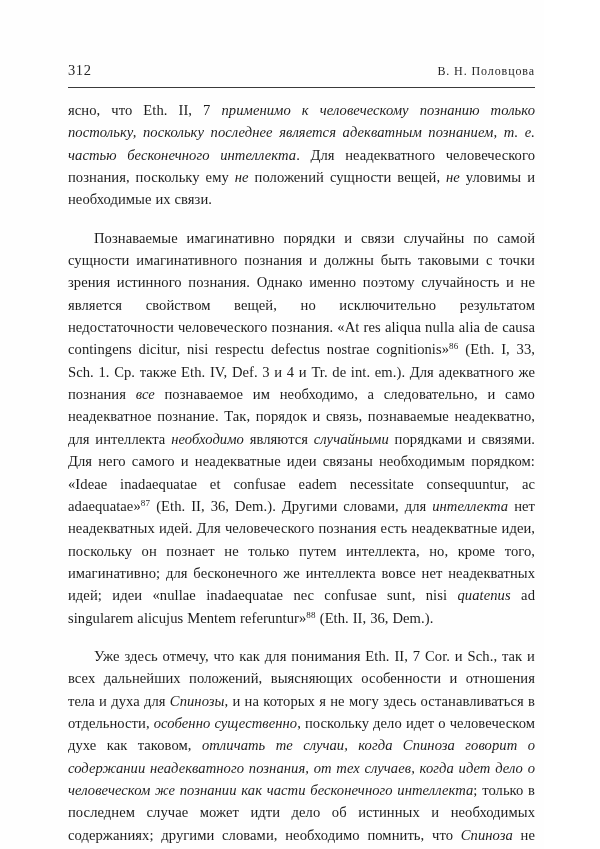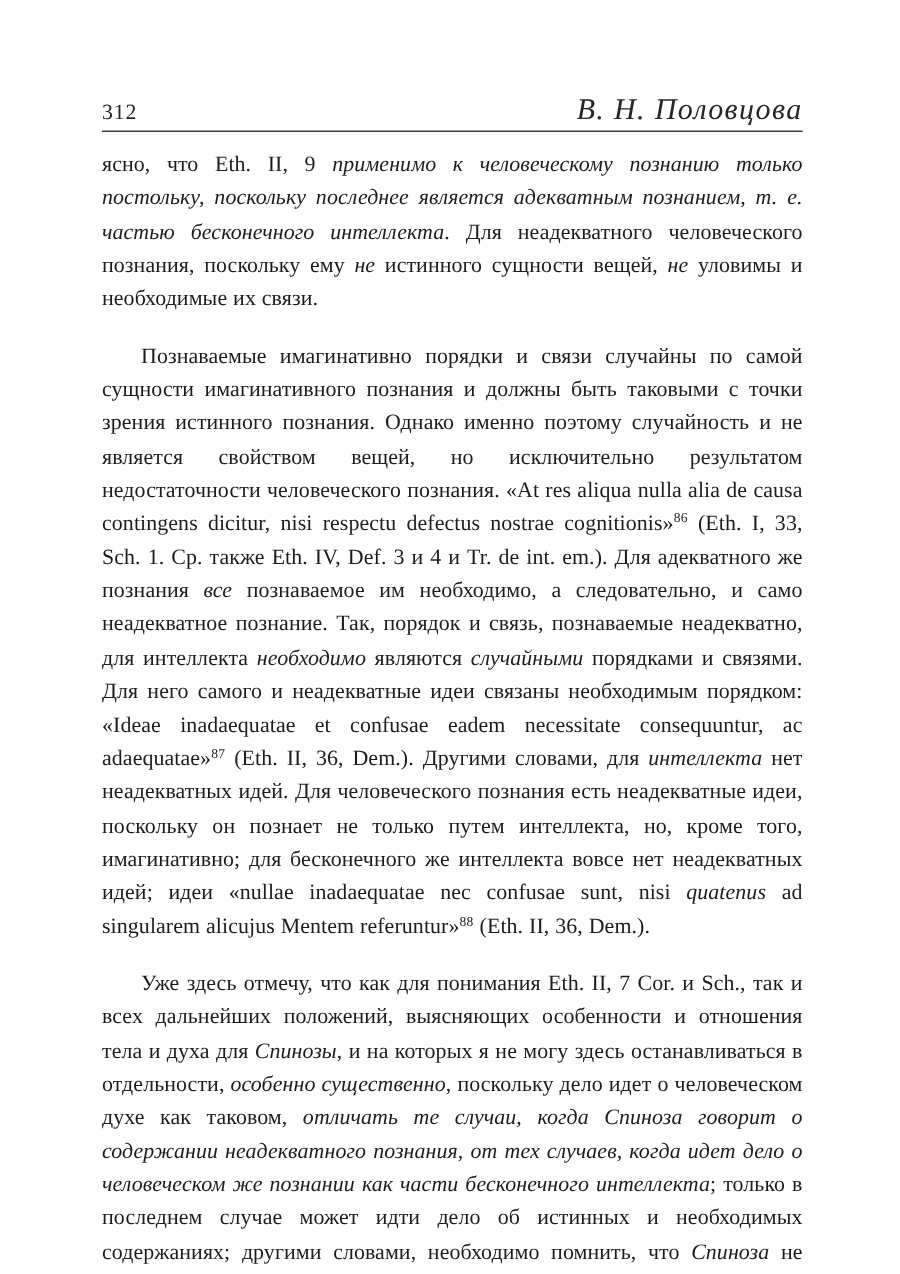--- a/index.html
+++ b/index.html
@@ -33,23 +33,22 @@
     align-items: baseline;
     justify-content: space-between;
     font-size: 14.5px;
     color: #262626;
   }
   .folio {
     font-family: "Liberation Serif", "DejaVu Serif", serif;
     letter-spacing: 0.6px;
   }
   .author-head {
-    font-style: italic;
     letter-spacing: 0.9px;
-    font-size: 20px;
+    font-size: 12px;
   }
   .head-rule {
     position: absolute;
     top: 87px;
     left: 68px;
     width: 467px;
     height: 1px;
     background: #3a3a3a;
   }
 
@@ -94,18 +93,18 @@
 
 <div class="page">
 
   <div class="running-head">
     <span class="folio">312</span>
     <span class="author-head">В. Н. Половцова</span>
   </div>
   <div class="head-rule"></div>
 
   <div class="textblock" id="textblock">
-      <p class="para"><span>ясно, что Eth. II, 9 </span><i>применимо к человеческому познанию только постольку, поскольку последнее является адекватным познанием, т. е. частью бесконечного интеллекта</i><span>. Для неадекватного человеческого познания, поскольку ему </span><i>не</i><span> истинного сущности вещей, </span><i>не</i><span> уловимы и необходимые их связи.</span></p>
+      <p class="para"><span>ясно, что Eth. II, 7 </span><i>применимо к человеческому познанию только постольку, поскольку последнее является адекватным познанием, т. е. частью бесконечного интеллекта</i><span>. Для неадекватного человеческого познания, поскольку ему </span><i>не</i><span> положений сущности вещей, </span><i>не</i><span> уловимы и необходимые их связи.</span></p>
       <p class="para indent"><span>Познаваемые имагинативно порядки и связи случайны по самой сущности имагинативного познания и должны быть таковыми с точки зрения истинного познания. Однако именно поэтому случайность и не является свойством вещей, но исключительно результатом недостаточности человеческого познания. «At res aliqua nulla alia de causa contingens dicitur, nisi respectu defectus nostrae cognitionis»</span><sup>86</sup><span> (Eth. I, 33, Sch. 1. Ср. также Eth. IV, Def. 3 и 4 и Tr. de int. em.). Для адекватного же познания </span><i>все</i><span> познаваемое им необходимо, а следовательно, и само неадекватное познание. Так, порядок и связь, познаваемые неадекватно, для интеллекта </span><i>необходимо</i><span> являются </span><i>случайными</i><span> порядками и связями. Для него самого и неадекватные идеи связаны необходимым порядком: «Ideae inadaequatae et confusae eadem necessitate consequuntur, ac adaequatae»</span><sup>87</sup><span> (Eth. II, 36, Dem.). Другими словами, для </span><i>интеллекта</i><span> нет неадекватных идей. Для человеческого познания есть неадекватные идеи, поскольку он познает не только путем интеллекта, но, кроме того, имагинативно; для бесконечного же интеллекта вовсе нет неадекватных идей; идеи «nullae inadaequatae nec confusae sunt, nisi </span><i>quatenus</i><span> ad singularem alicujus Mentem referuntur»</span><sup>88</sup><span> (Eth. II, 36, Dem.).</span></p>
       <p class="para indent"><span>Уже здесь отмечу, что как для понимания Eth. II, 7 Cor. и Sch., так и всех дальнейших положений, выясняющих особенности и отношения тела и духа для </span><i>Спинозы</i><span>, и на которых я не могу здесь останавливаться в отдельности, </span><i>особенно существенно</i><span>, поскольку дело идет о человеческом духе как таковом, </span><i>отличать те случаи, когда Спиноза говорит о содержании неадекватного познания, от тех случаев, когда идет дело о человеческом же познании как части бесконечного интеллекта</i><span>; только в последнем случае может идти дело об истинных и необходимых содержаниях; другими словами, необходимо помнить, что </span><i>Спиноза</i><span> не только не «берется показать возможность адекватного и универсального знания как результата элементарной и фактически совершенно иррациональной психофизической связи в ограниченном индивиде» (Фр. 533), но это и есть то самое, чего он показывает </span></p>
     </div>
 
 </div>
 
 </body></html>

